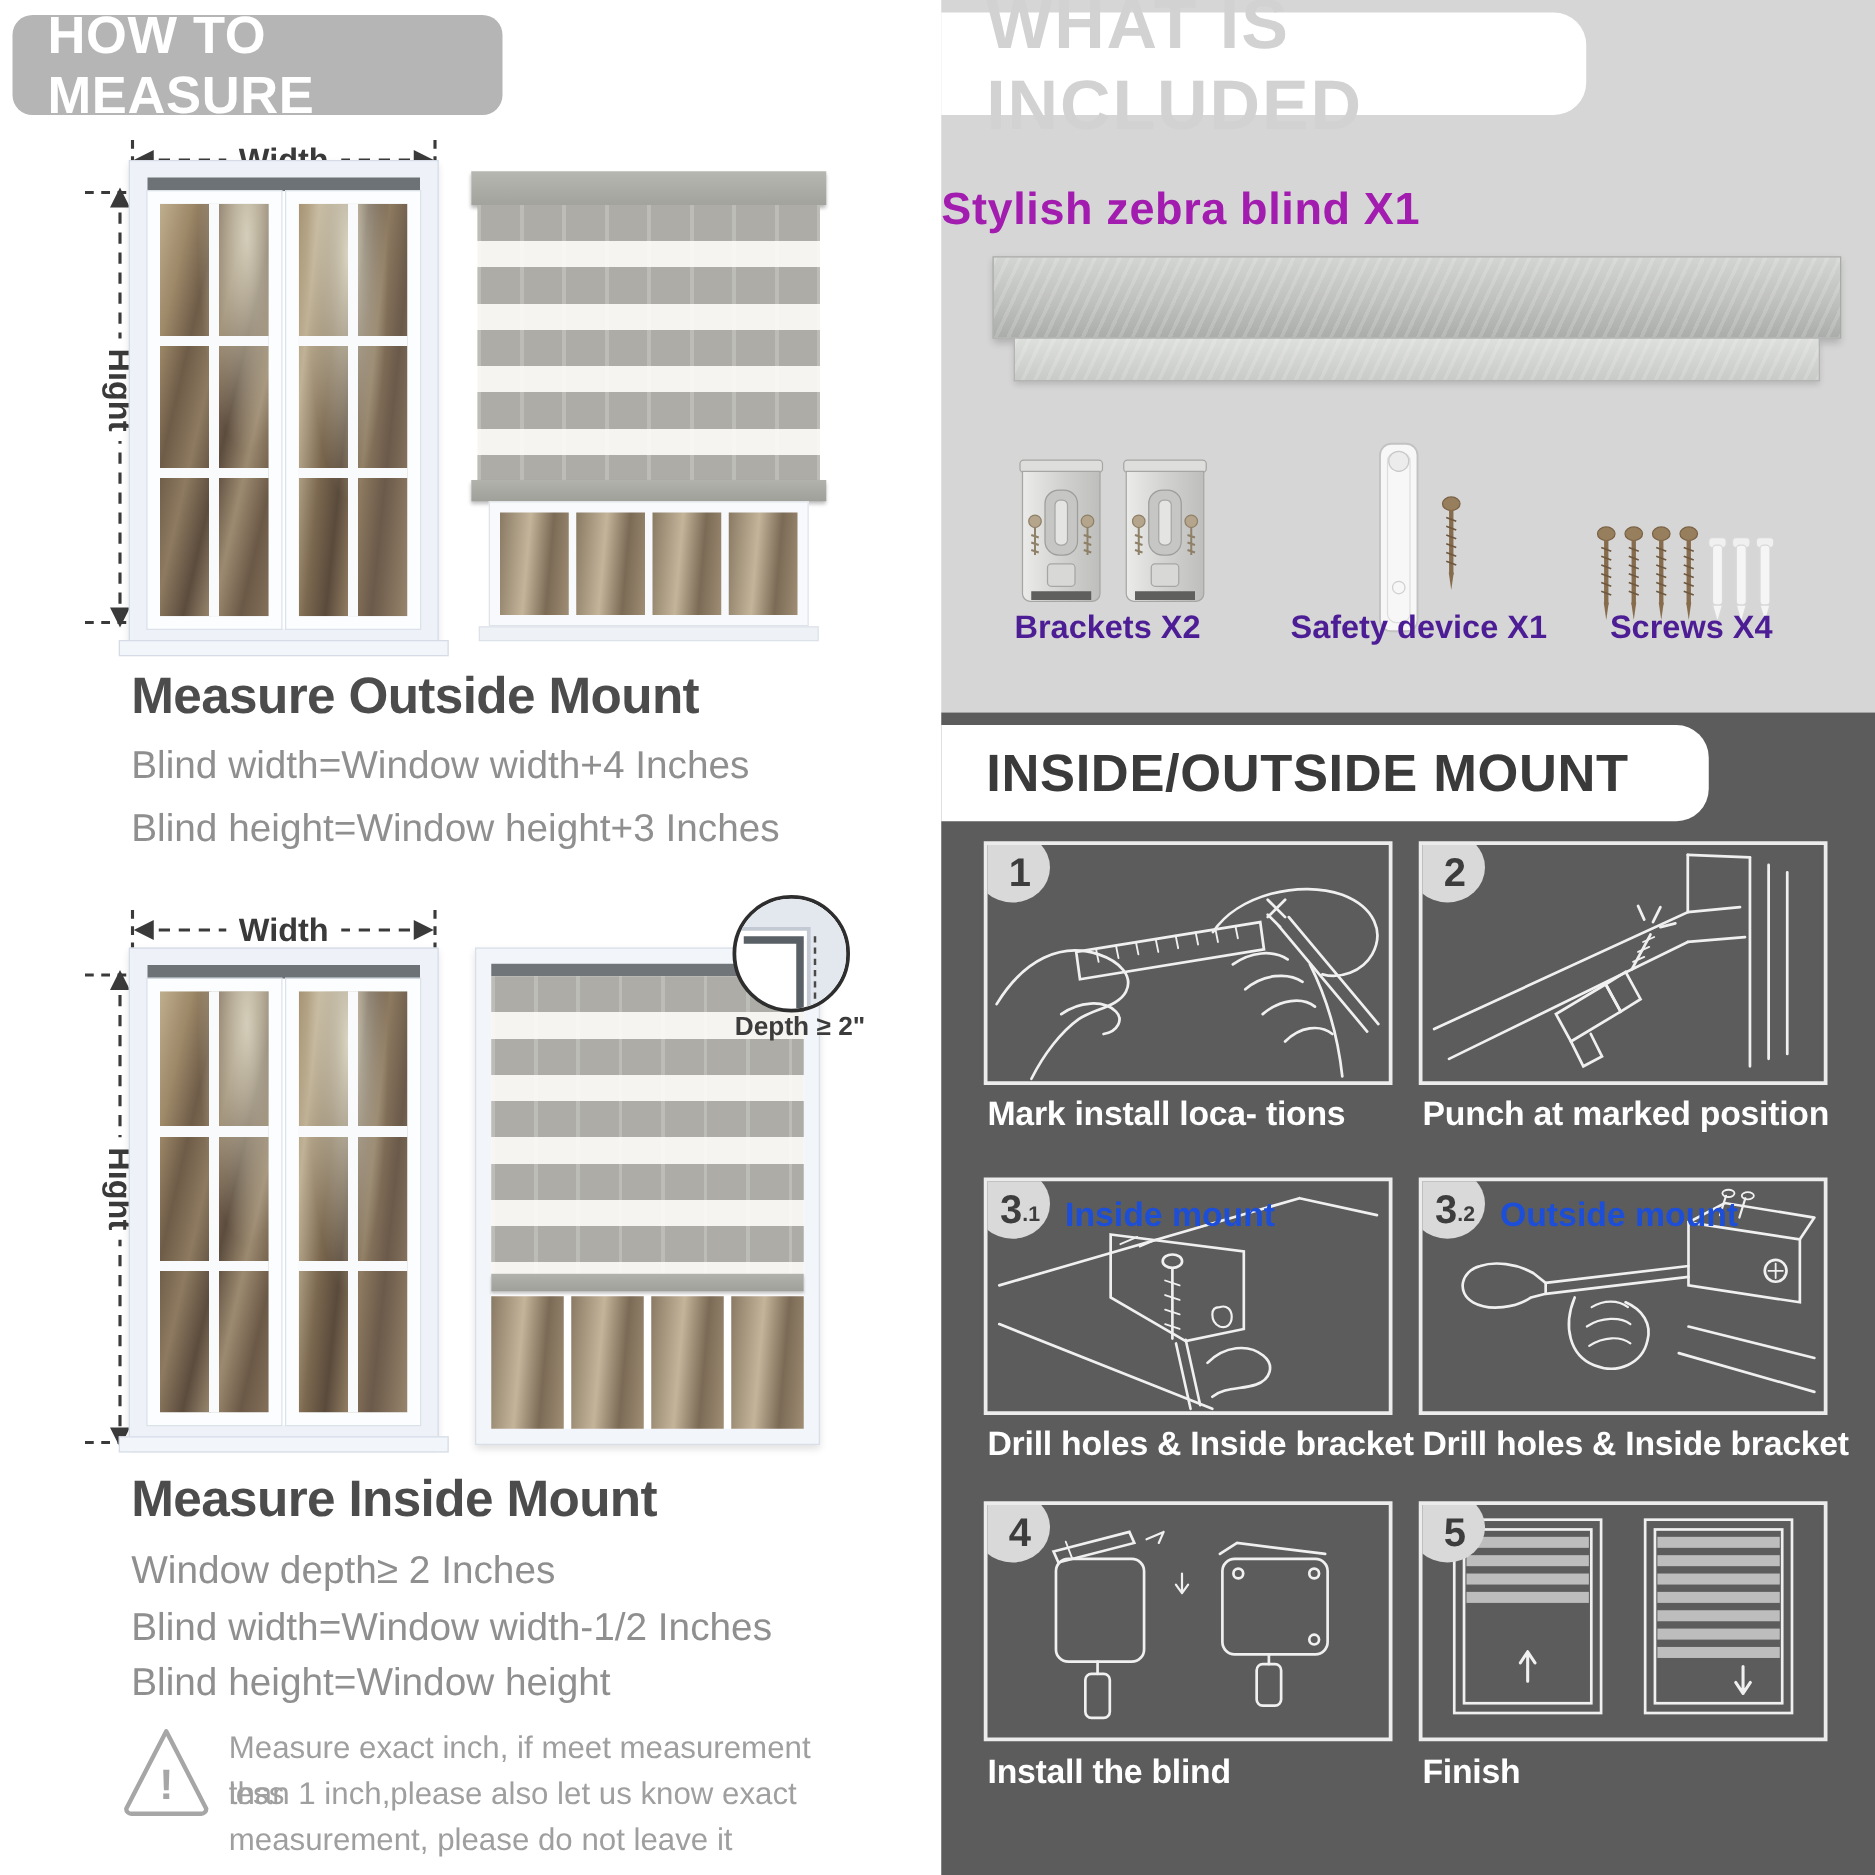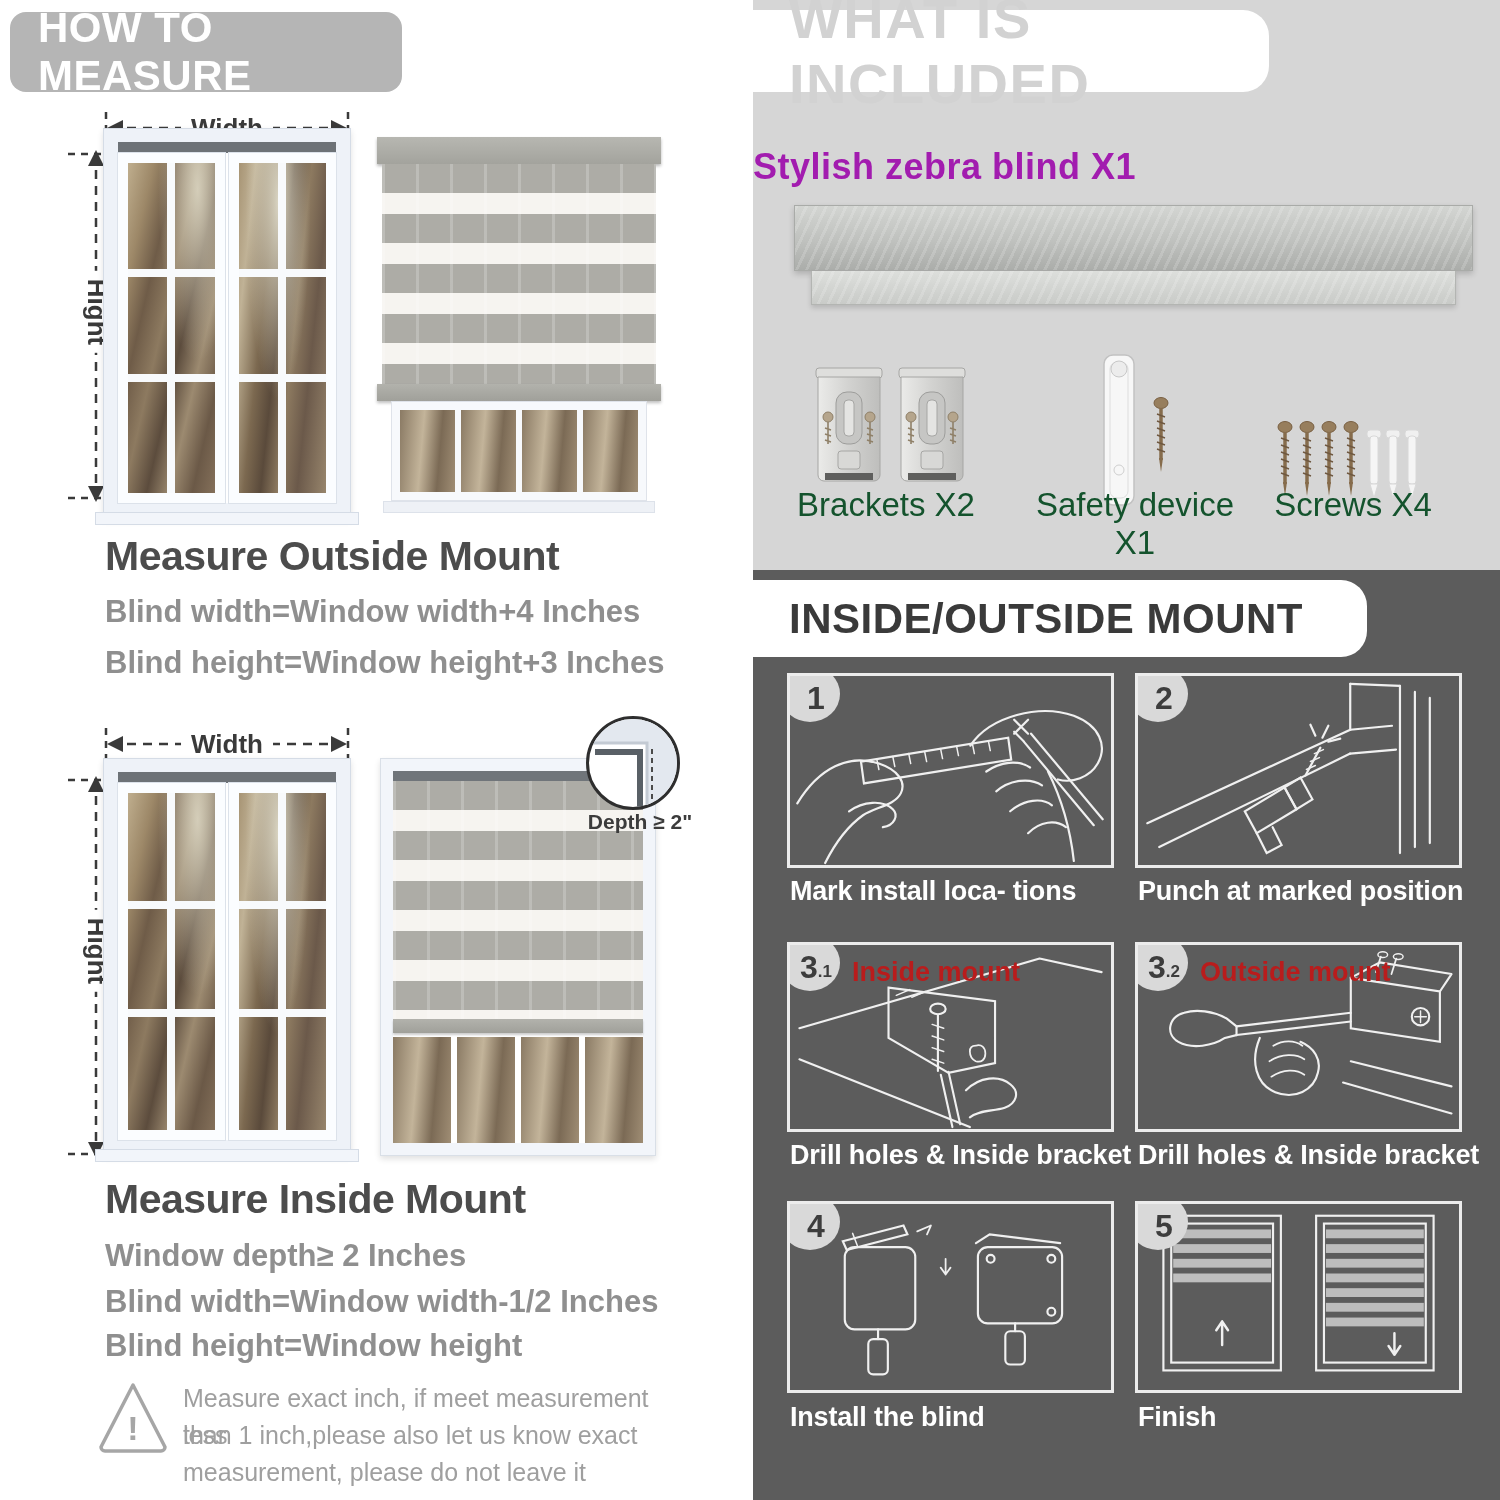--- a/index.html
+++ b/index.html
@@ -95,29 +95,29 @@
 
   
   .depth-circle {
     width:94px; height:94px; border:3px solid #2e2e2e; border-radius:50%;
     background:#fff; overflow:hidden;
   }
   .depth-label { font-size:21px; font-weight:700; color:#3c3c3c; text-align:center; }
 
   
   .m-heading { font-size:41px; font-weight:700; color:#4c4c4c; letter-spacing:-.5px; }
-  .m-line { font-size:31px; font-weight:700; color:#8f8f8f; }
+  .m-line { font-size:31px; font-weight:400; color:#8f8f8f; }
   .warn-text { font-size:25px; color:#9f9f9f; line-height:37px; }
   .warn-bang { position:absolute; left:0; top:0; width:74px; height:78px;
     display:flex; align-items:flex-end; justify-content:center; padding-bottom:8px;
     color:#a6a6a6; font-size:34px; font-weight:700; }
 
   
   .inc-title { font-size:36px; font-weight:700; color:#a21caf; letter-spacing:.5px; }
-  .inc-label { font-size:33px; font-weight:400; color:#14532d; text-align:center; }
+  .inc-label { font-size:26px; font-weight:700; color:#4c1d95; text-align:center; }
   .big-cassette {
     background:
       repeating-linear-gradient(115deg, rgba(255,255,255,.16) 0 3px, rgba(255,255,255,0) 3px 9px),
       linear-gradient(180deg,#d3d5d2 0%,#bfc1be 55%,#abadaa 100%);
     border:1px solid #a9aba8; box-shadow:0 3px 6px rgba(0,0,0,.18);
   }
   .big-rail {
     background:
       repeating-linear-gradient(115deg, rgba(255,255,255,.16) 0 3px, rgba(255,255,255,0) 3px 9px),
       linear-gradient(180deg,#dddfdc 0%,#c9cbc8 100%);
@@ -127,21 +127,21 @@
   
   .panel { position:absolute; border:3px solid #ececec; overflow:hidden; }
   .panel svg.art { position:absolute; inset:0; width:100%; height:100%; }
   .badge {
     position:absolute; left:-10px; top:-10px; width:60px; height:56px; border-radius:50%;
     background:#d9d9d9; display:flex; align-items:center; justify-content:center;
     padding:8px 0 0 12px;
   }
   .badge .n { color:#3d3d3d; font-size:32px; font-weight:700; }
   .badge .sub { color:#3d3d3d; font-size:17px; font-weight:700; align-self:flex-end; margin-bottom:9px; }
-  .panel-title { position:absolute; left:62px; top:12px; color:#b91c1c; font-size:27px; font-weight:700; }
+  .panel-title { position:absolute; left:62px; top:12px; color:#1d4ed8; font-size:27px; font-weight:700; }
   .caption { position:absolute; color:#ffffff; font-size:27px; font-weight:700; letter-spacing:-.2px; }
 
   .dim { stroke:#3a3a3a; stroke-width:2.5; }
   .dimfill { fill:#3a3a3a; }
 </style>
 </head>
 <body>
 
 <div id="stage">
 

